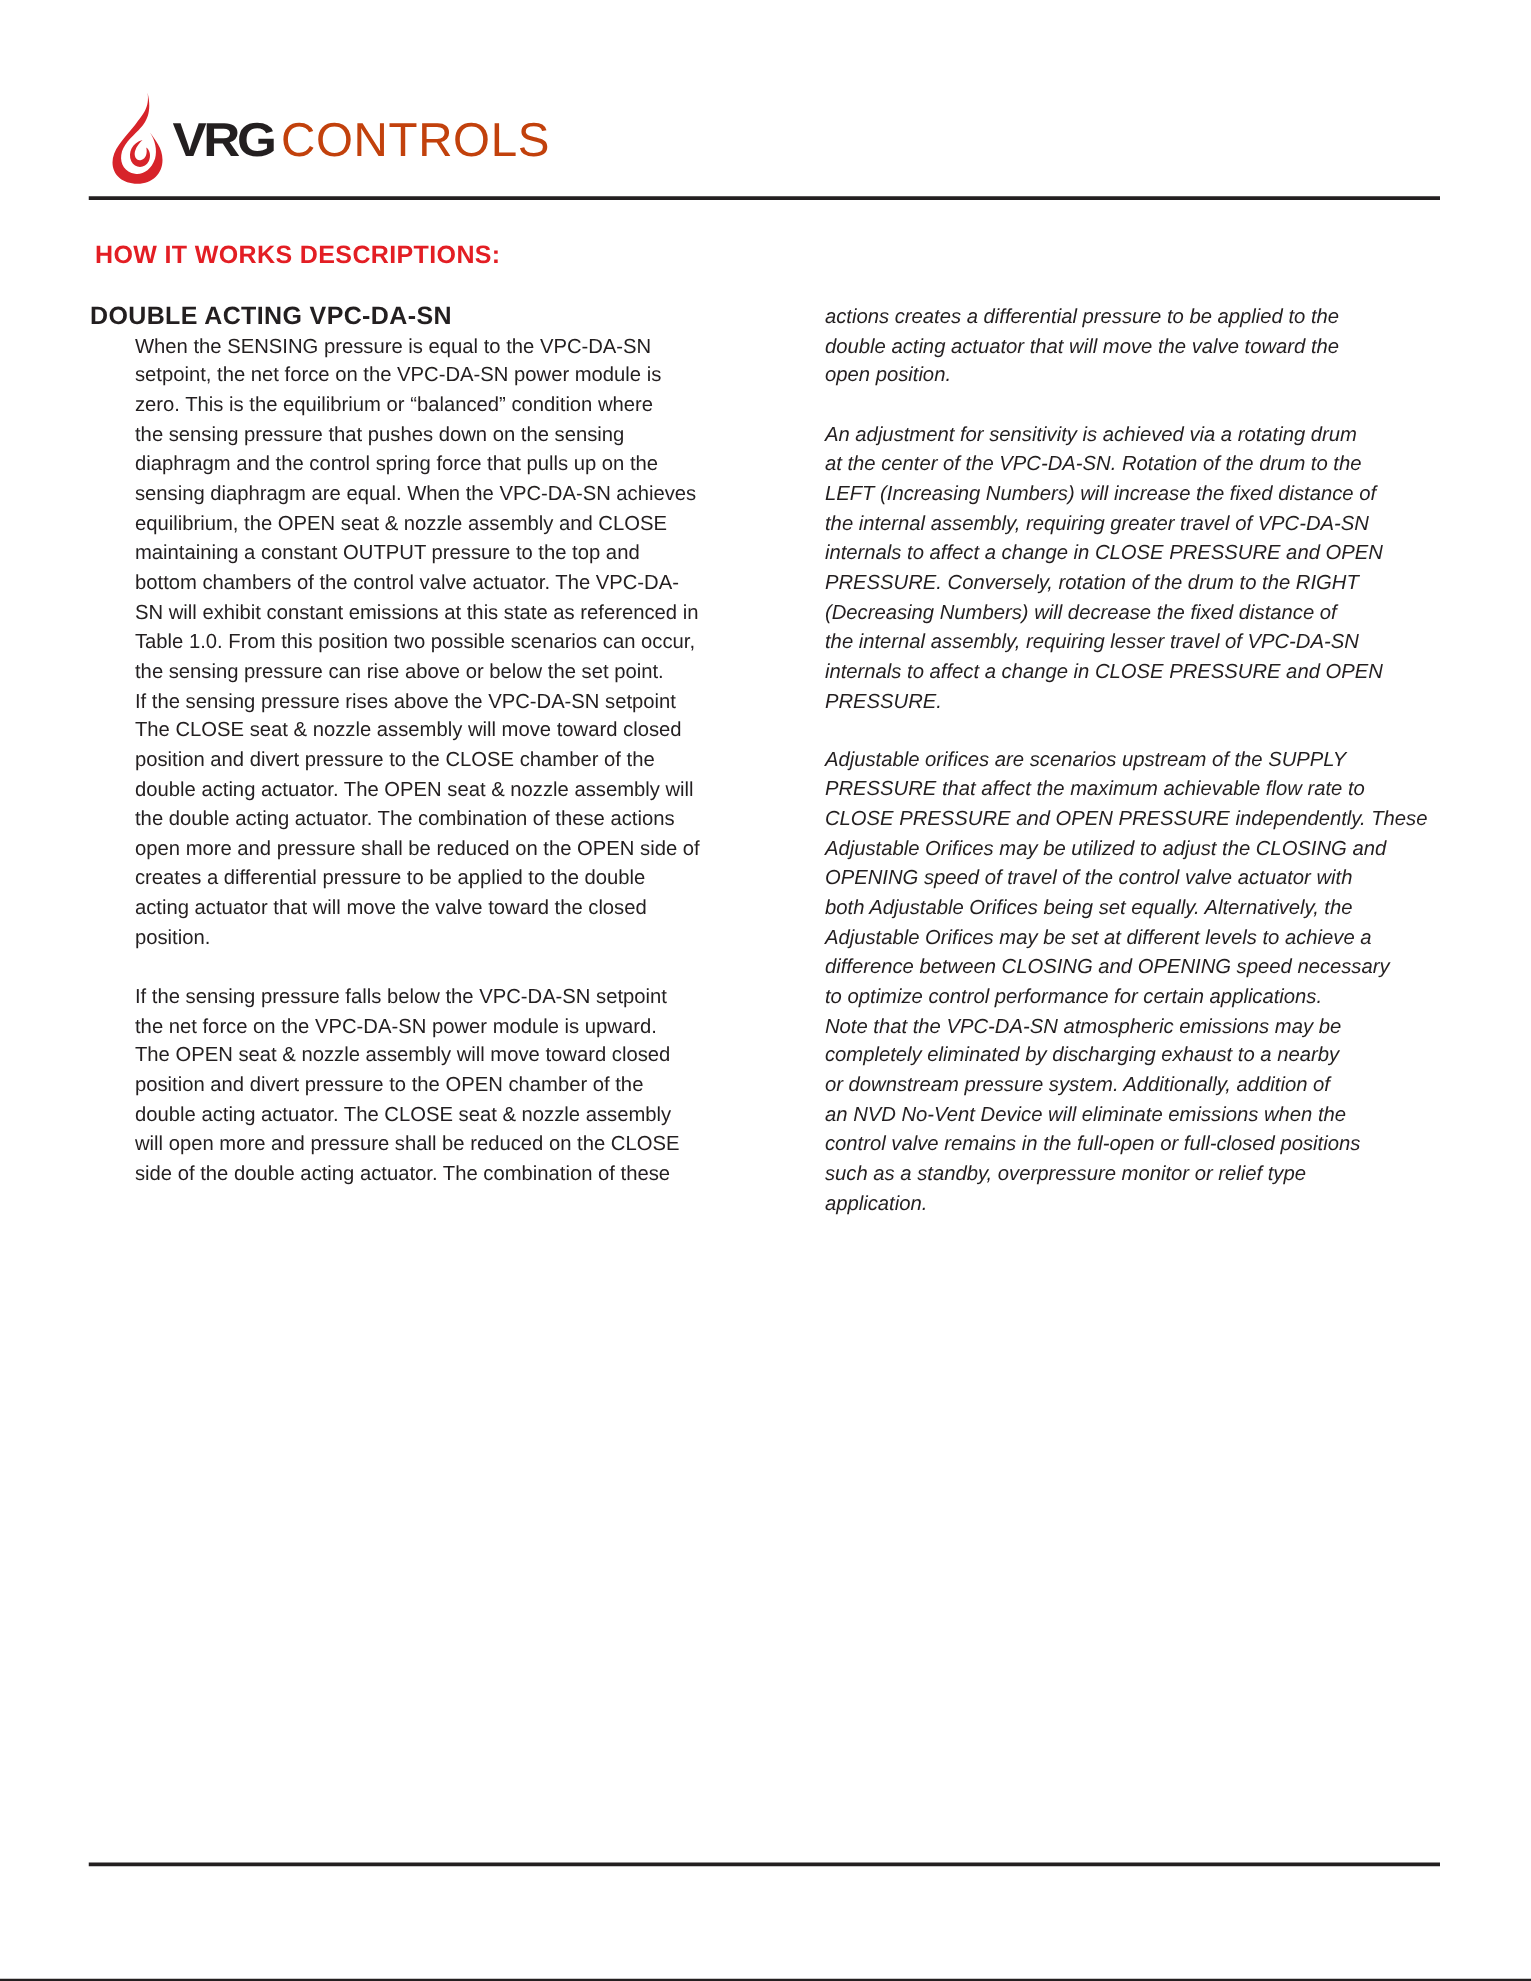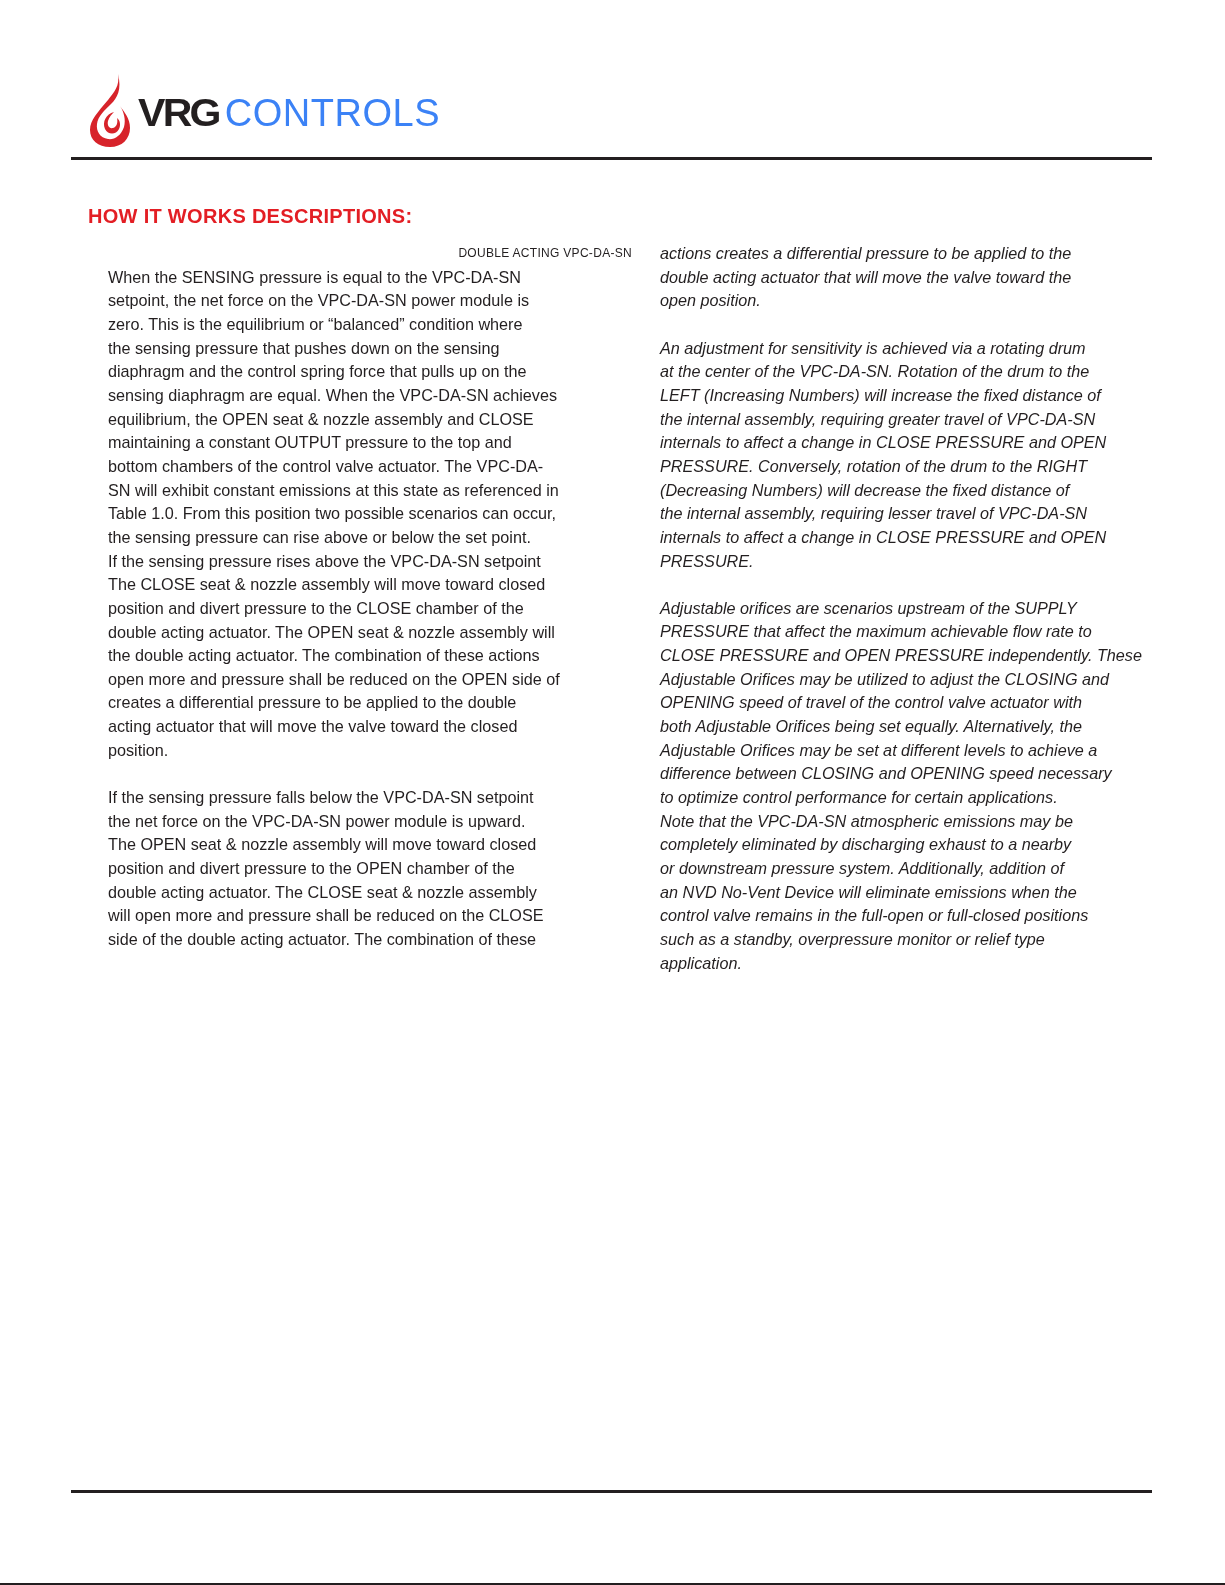--- a/index.html
+++ b/index.html
@@ -37,21 +37,21 @@
       margin-top: 6px;
       transform: scaleX(1.08);
       transform-origin: left center;
       margin-right: 12px;
     }
     .logo-controls {
       font-family: "Liberation Sans", sans-serif;
       font-weight: normal;
       font-size: 38px;
       letter-spacing: 0.5px;
-      color: #3b82f6;
+      color: #c2410c;
       margin-top: 6px;
     }
     .rule {
       position: absolute;
       left: 71px;
       width: 1081px;
       height: 3px;
       background: #231f20;
     }
     .rule.top { top: 157px; }
@@ -65,46 +65,45 @@
       background: #231f20;
     }
     .section-heading {
       position: absolute;
       left: 72px;
       top: 189px;
       font-size: 20px;
       font-weight: bold;
       color: #e31e24;
       letter-spacing: 0.3px;
-      margin: 16px;
+      margin: 4px;
     }
     .col {
       position: absolute;
       font-size: 16.2px;
       line-height: 23.65px;
       color: #231f20;
     }
     .col-left {
       left: 72px;
       top: 242px;
       width: 560px;
     }
     .col-right {
       left: 660px;
       top: 242px;
       width: 520px;
       font-style: italic;
     }
     .sub-heading {
-      font-weight: normal;
-      font-size: 12px;
+      font-weight: bold;
+      font-size: 20px;
       letter-spacing: 0.3px;
       margin: 0;
       line-height: 23.65px;
-      text-align: right;
     }
     .para {
       margin: 0;
       white-space: nowrap;
     }
     .col-left .para { padding-left: 36px; }
     .line { display: block; }
     .gap { height: 23.65px; }
   </style>
 </head>

